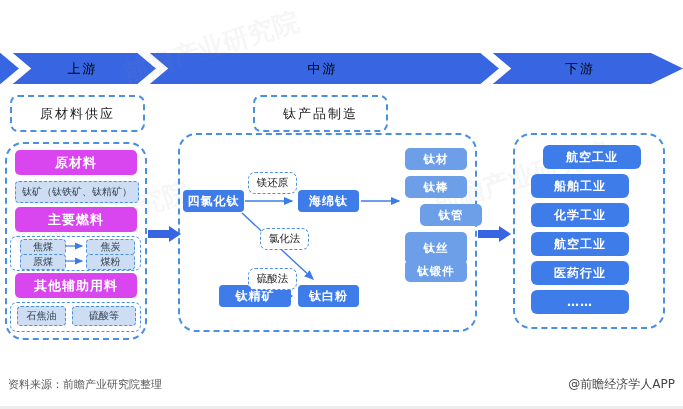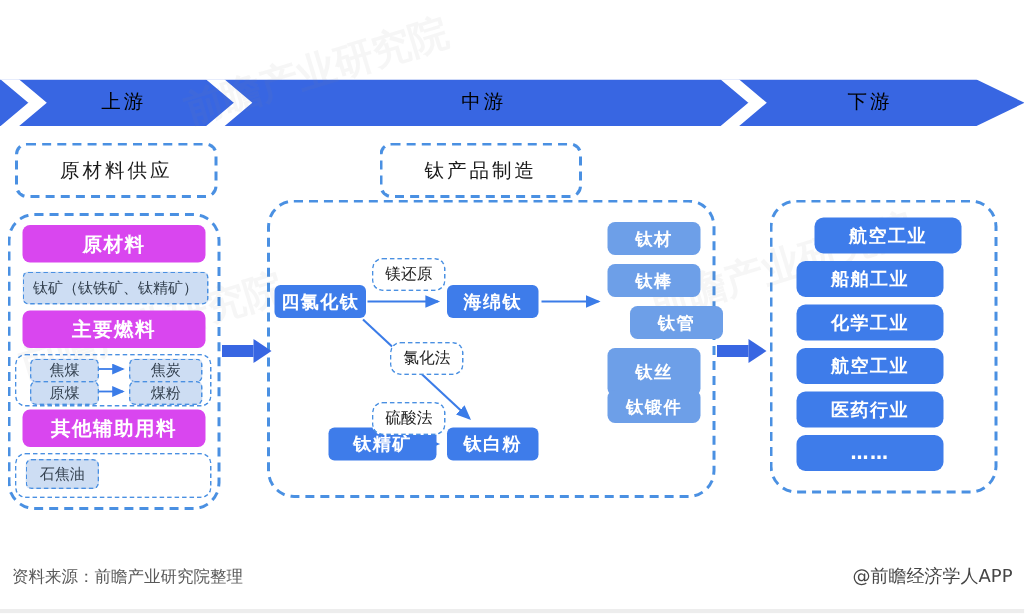--- a/index.html
+++ b/index.html
@@ -102,20 +102,21 @@
   <div class="subcontainer" style="left:10px;top:236px;width:129px;height:33px;"></div>
   <div class="light boxlayer" style="left:20px;top:239px;width:44px;height:14px;font-size:10px;">焦煤</div>
   <div class="light boxlayer" style="left:86px;top:239px;width:47px;height:14px;font-size:10px;">焦炭</div>
   <div class="light boxlayer" style="left:20px;top:254px;width:44px;height:14px;font-size:10px;">原煤</div>
   <div class="light boxlayer" style="left:86px;top:254px;width:47px;height:14px;font-size:10px;">煤粉</div>
 
   <div class="solid left-solid boxlayer" style="left:15px;top:273px;width:122px;height:25px;">其他辅助用料</div>
 
   <div class="subcontainer" style="left:10px;top:302px;width:129px;height:28px;"></div>
   <div class="light boxlayer" style="left:17px;top:306px;width:47px;height:18px;font-size:10px;">石焦油</div>
+  <div class="light boxlayer" style="left:72px;top:306px;width:62px;height:18px;font-size:10px;">硫酸等</div>
 
   <div class="bigarrow-bar" style="left:148px;top:230px;width:21px;"></div>
   <div class="bigarrow-head" style="left:169px;top:226px;"></div>
 
   <div class="hdr" style="left:253px;top:95px;width:131px;">
     <span>钛产品制造</span>
   </div>
 
   <div class="container" style="left:178px;top:133px;width:295px;height:195px;"></div>
 

